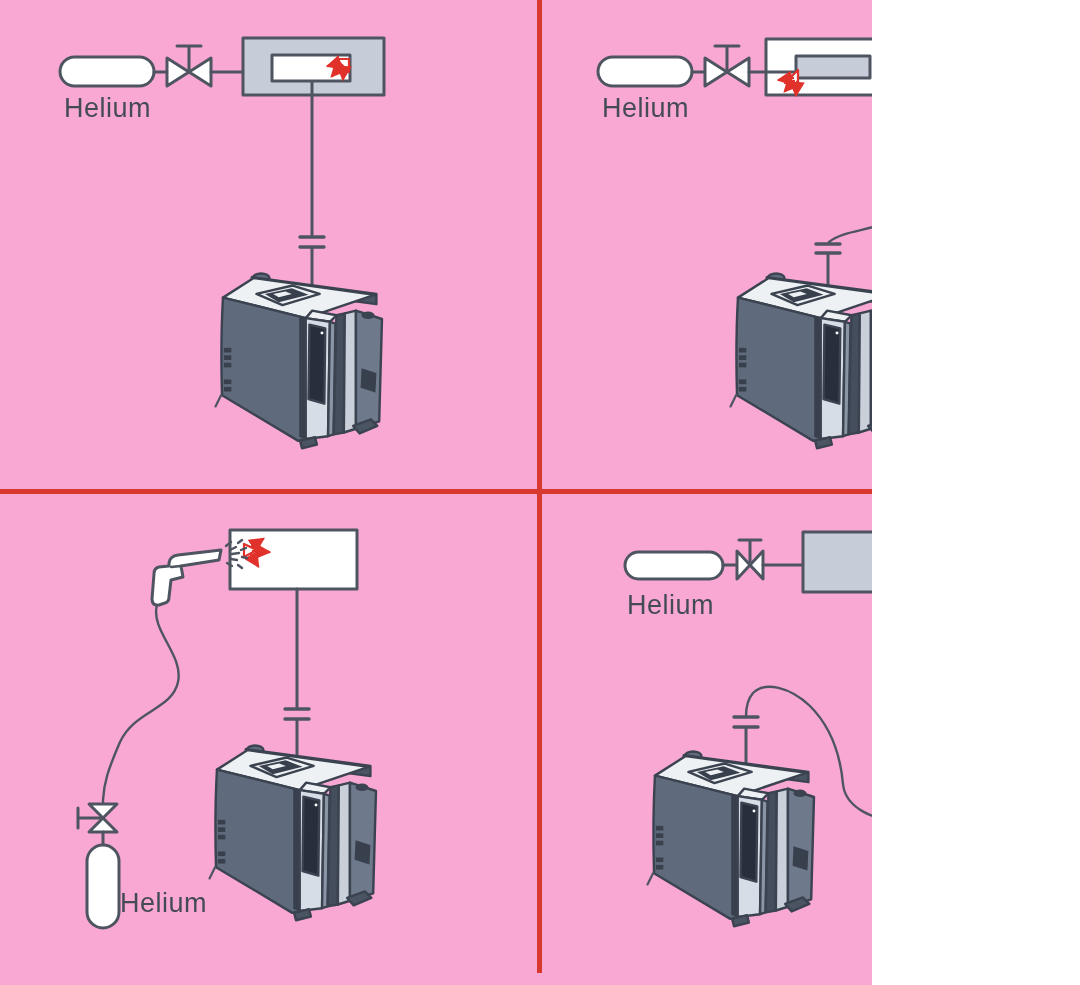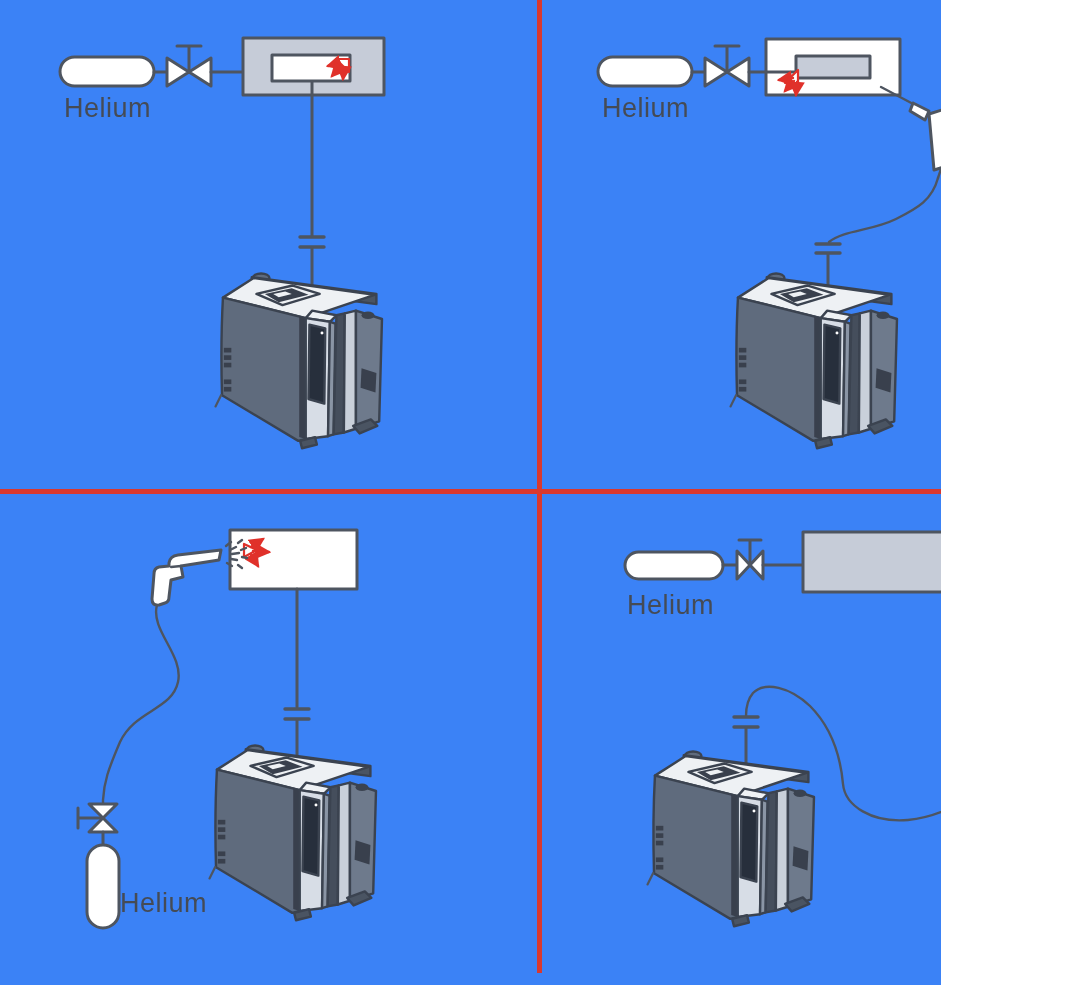--- a/index.html
+++ b/index.html
@@ -1,16 +1,16 @@
 <!DOCTYPE html>
 <html style="--divider-red: #d9382f; --arrow-red: #e0312a; --line-dark: #4e5560; --box-fill: #c6ccd8; --label-color: #454b55; --machine-outline: #3b4350; --machine-front: #5f6b7d; --machine-top: #eef1f4; --machine-side: #6e7a8c; --machine-panel: #d7dde6; --machine-panel-side: #8a95a5; --machine-screen: #272f3c; --machine-dark: #39404d; --machine-back: #4a5462; --machine-edge: #c9d0da; --machine-gap: #454e5c;"><head>
 <meta charset="utf-8">
 <style>
   html,body{margin:0;padding:0;background:#ffffff;}
-  #stage{position:relative;width:941px;height:985px;background:#3b82f6;overflow:hidden;
+  #stage{position:relative;width:872px;height:985px;background:#f9a8d4;overflow:hidden;
          font-family:"Liberation Sans", sans-serif;}
   svg{position:absolute;left:0;top:0;}
 
   .ln      {stroke:var(--line-dark);stroke-width:3;fill:none;stroke-linecap:round;}
   .ln-thin {stroke:var(--line-dark);stroke-width:2.4;fill:none;stroke-linecap:round;}
   .plate   {stroke:var(--line-dark);stroke-width:3.4;fill:none;stroke-linecap:round;}
   .shape   {stroke:var(--line-dark);stroke-width:3;stroke-linejoin:round;}
   .fw      {fill:#ffffff;}
   .fg      {fill:var(--box-fill);}
   .red-ln  {stroke:var(--arrow-red);stroke-width:2.4;fill:none;stroke-linecap:round;}

